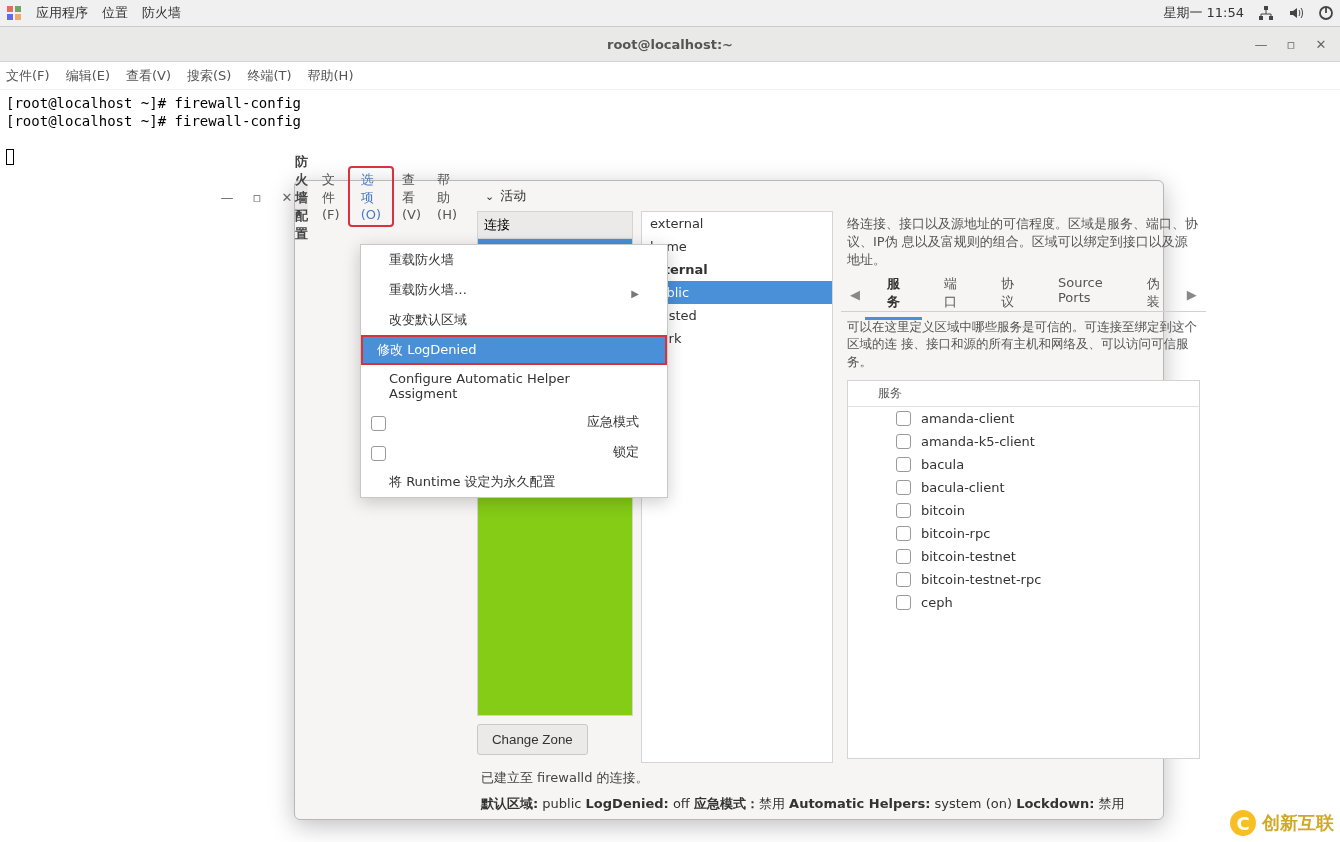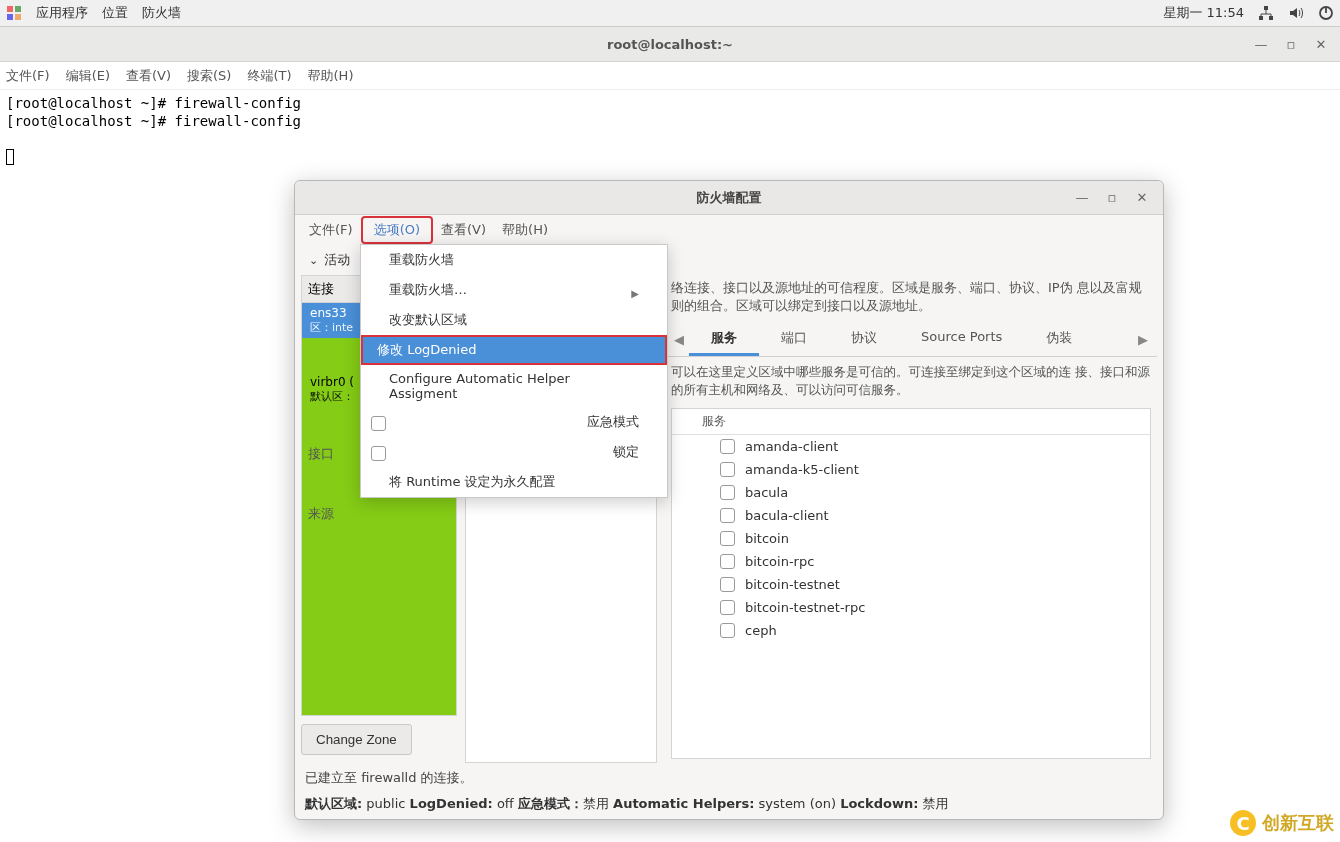--- a/index.html
+++ b/index.html
@@ -19,21 +19,21 @@
 .term-titlebar .title { font-weight: bold; color: #555; }
 .term-titlebar .win-controls { position: absolute; right: 4px; display: flex; gap: 0; }
 .win-btn { width: 30px; height: 28px; display: flex; align-items: center; justify-content: center; color: #666; cursor: pointer; }
 .term-menubar { height: 28px; background: #fff; display: flex; align-items: center; padding: 0 6px; gap: 16px; color: #555; border-bottom: 1px solid #eee; }
 .term-menubar span { cursor: pointer; }
 .term-body { font-family: "DejaVu Sans Mono", monospace; font-size: 14px; padding: 4px 6px; color: #000; line-height: 1.3; }
 .term-body .critical { color: #c52e7a; font-weight: bold; }
 .term-body .cursor { display: inline-block; width: 8px; height: 16px; border: 1px solid #000; }
 
 
-.fw-dialog { position: absolute; left: 294px; top: 180px; width: 870px; height: 640px; background: #f6f5f4; border: 1px solid #b8b8b8; border-radius: 6px; box-shadow: 0 6px 24px rgba(0,0,0,0.25); display: flex; flex-direction: column; }
+.fw-dialog { position: absolute; left: 294px; top: 180px; width: 870px; height: 640px; background: #f6f5f4; border: 1px solid #b8b8b8; border-radius: 6px; box-shadow: 0 6px 24px rgba(0,0,0,0.25); display: flex; flex-direction: row; }
 .fw-titlebar { height: 34px; background: #eae8e7; border-bottom: 1px solid #d0d0d0; border-radius: 6px 6px 0 0; display: flex; align-items: center; justify-content: center; position: relative; }
 .fw-titlebar .title { font-weight: bold; color: #444; }
 .fw-titlebar .win-controls { position: absolute; right: 6px; display: flex; }
 .fw-menubar { height: 30px; display: flex; align-items: center; padding: 0 6px; gap: 0; }
 .fw-menubar span { padding: 4px 8px; color: #555; cursor: pointer; }
 .fw-menubar .highlighted { border: 2px solid #d8323a; border-radius: 4px; color: #4a7bc4; padding: 3px 11px; }
 
 .fw-content { flex: 1; display: flex; flex-direction: column; padding: 0; position: relative; }
 .fw-expander { padding: 6px 14px; display: flex; align-items: center; gap: 6px; color: #333; }
 .fw-expander .chev { font-size: 11px; }

